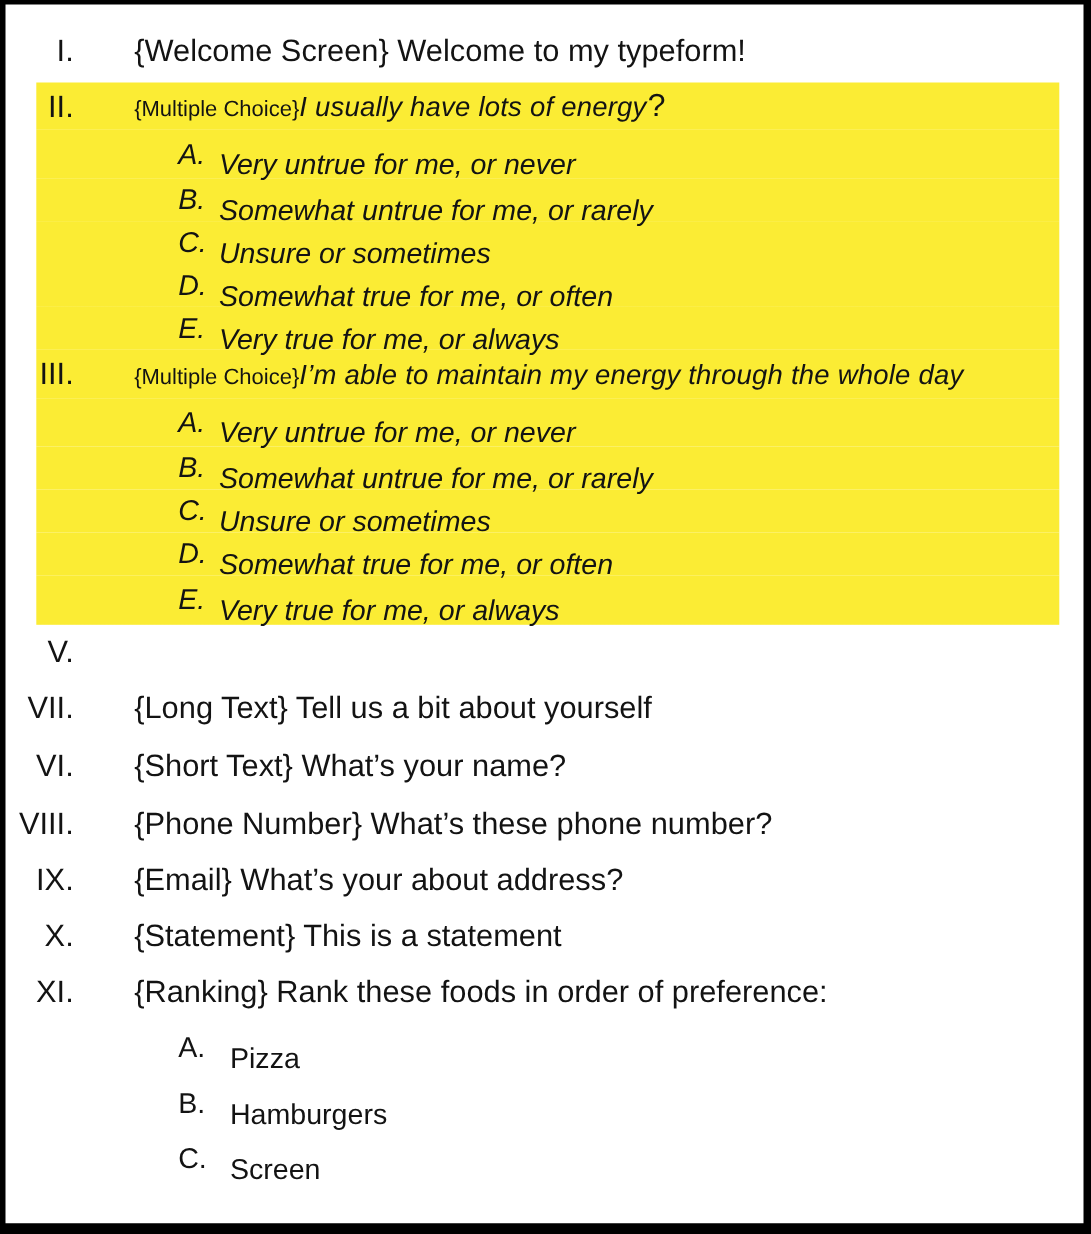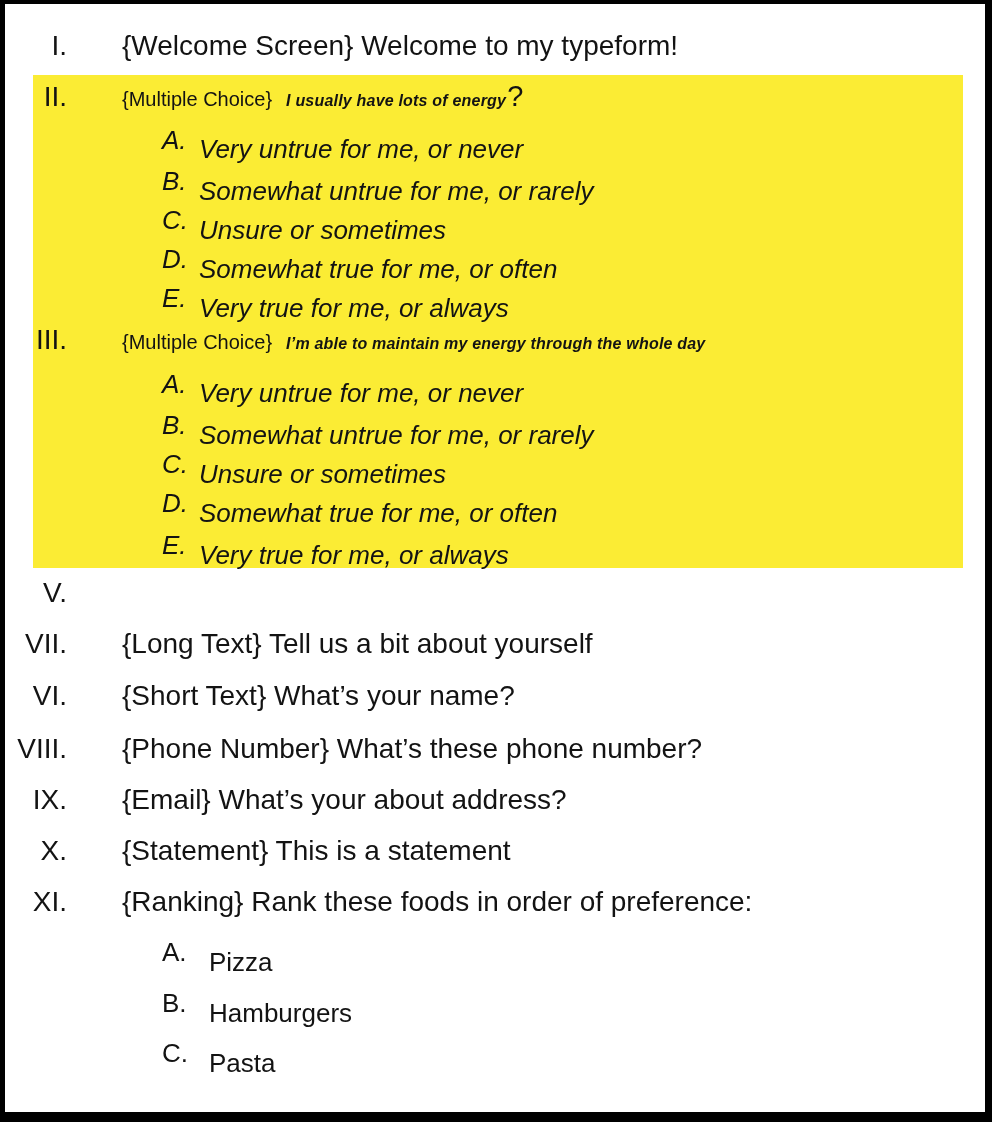--- a/index.html
+++ b/index.html
@@ -33,21 +33,21 @@
     background-repeat:no-repeat;
     background-size:930px 100%;
     background-position:28px 0;
   }
   .num {
     width:62px; flex-shrink:0;
     text-align:right; font-size:28px;
   }
   .txt { padding-left:55px; font-size:28px; }
   .label { font-size:20px; }
-  .q { font-style:italic; font-size:16px; margin-left:14px; letter-spacing:0.2px;font-weight:bold; }
+  .q { font-style:italic; font-size:25px; letter-spacing:0.2px; }
   .qbig { font-size:29px; margin-left:1px; }
   .opt { padding-left:157px; }
   .letter { display:inline-block; font-size:26px; }
   .letter.it { width:37px; font-style:italic; }
   .letter.up { width:47px; }
   .opttext { font-size:26px;margin-top:19px; }
   .opttext.it { font-style:italic; }
   
   .h59{height:59px}.h43{height:43px}.h44{height:44px}.h39{height:39px}
   .h45{height:45px}.h34{height:34px}.h50{height:50px}.h54{height:54px}
@@ -152,17 +152,17 @@
     <div class="row h51 opt">
       <span class="letter up">A.</span>
         <span class="opttext">Pizza</span>
     </div>
     <div class="row h51 opt">
       <span class="letter up">B.</span>
         <span class="opttext">Hamburgers</span>
     </div>
     <div class="row h49 opt">
       <span class="letter up">C.</span>
-        <span class="opttext">Pasta</span>
+        <span class="opttext">Screen</span>
     </div>
 
   </div>
 </div>
 
 </body></html>

